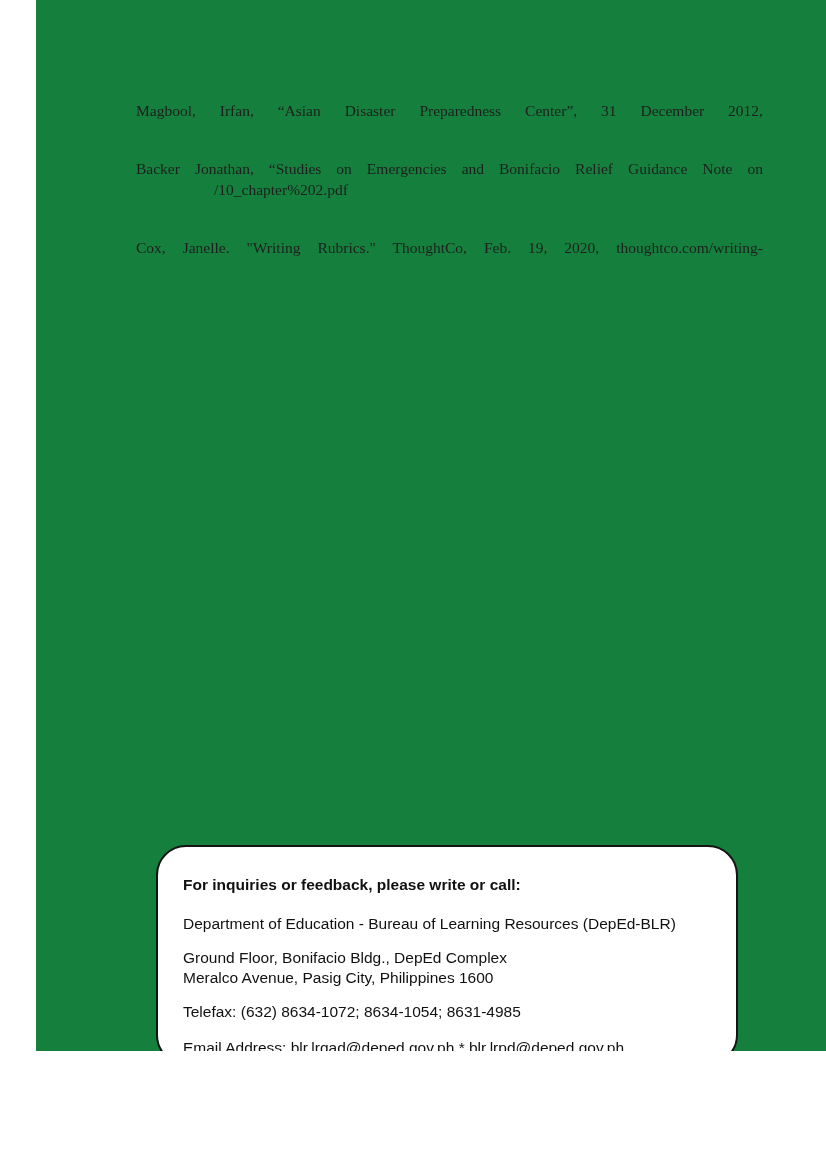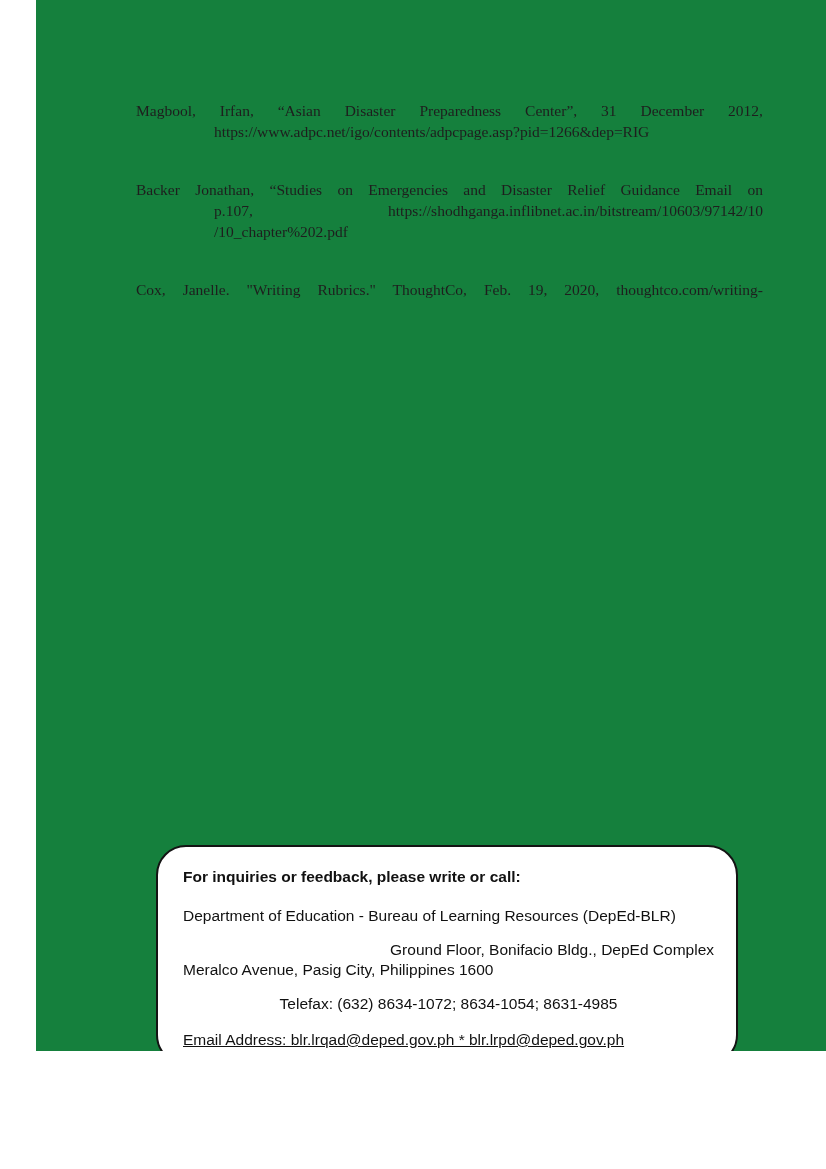--- a/index.html
+++ b/index.html
@@ -32,27 +32,27 @@
     top: 845px;
     width: 582px;
     height: 220px;
     border: 2px solid #141414;
     border-radius: 30px;
     background: #ffffff;
     font-family: "Liberation Sans", sans-serif;
     font-size: 15.5px;
     line-height: 20px;
     color: #111111;
-    padding: 20px 22px 0 25px;
+    padding: 28px 22px 0 25px;
   }
   .cb-heading { font-weight: bold; margin-bottom: 19px; }
   .cb-row { margin-bottom: 14px; }
-  .cb-row.tight { margin-bottom: 0; text-align: right; }
+  .cb-row.tight { margin-bottom: 0; }
   .cb-row.last { margin-bottom: 0; text-decoration: underline; }
-  .cb-telefax { margin-bottom: 16px; text-align: center; }
+  .cb-telefax { margin-bottom: 16px; }
   .page-number {
     position: absolute;
     top: 1084px;
     left: 0;
     width: 100%;
     text-align: center;
     font-size: 14px;
     color: #1e1e1e;
   }
   .watermark {
@@ -69,26 +69,24 @@
 </style>
 </head>
 <body>
 
 <div class="page">
 
   <div class="refs">
 
     <div class="ref">
       <div class="ref-line just">Magbool, Irfan, “Asian Disaster Preparedness Center”, 31 December 2012,</div>
-      <div class="ref-line cont">https://www.adpc.net/igo/contents/adpcpage.asp?pid=1266&amp;dep=RIG</div>
     </div>
 
     <div class="ref">
-      <div class="ref-line just">Backer Jonathan, “Studies on Emergencies and Disaster Relief Guidance Email on</div>
-      <div class="ref-line cont just">p.107, https://shodhganga.inflibnet.ac.in/bitstream/10603/97142/10</div>
+      <div class="ref-line just">Backer Jonathan, “Studies on Emergencies and Bonifacio Relief Guidance Note on</div>
       <div class="ref-line cont">/10_chapter%202.pdf</div>
     </div>
 
     <div class="ref">
       <div class="ref-line just">Cox, Janelle. "Writing Rubrics." ThoughtCo, Feb. 19, 2020, thoughtco.com/writing-</div>
     </div>
 
   </div>
 
   <div class="contact-box">

